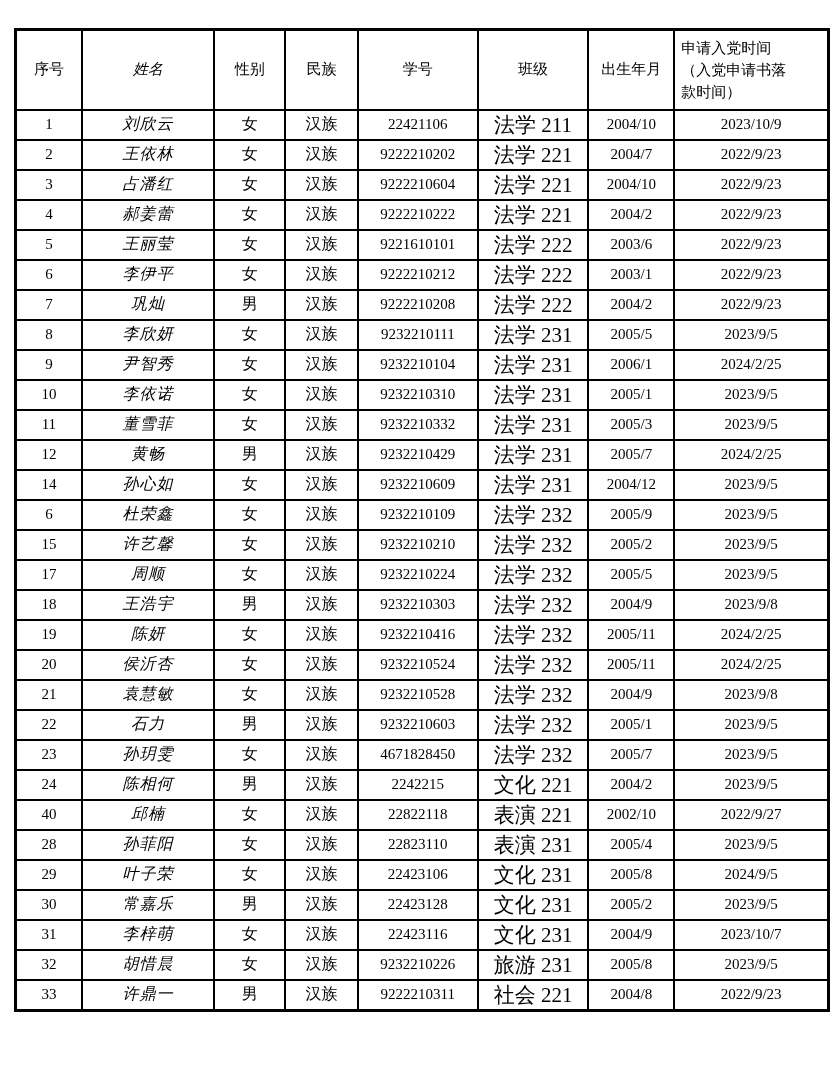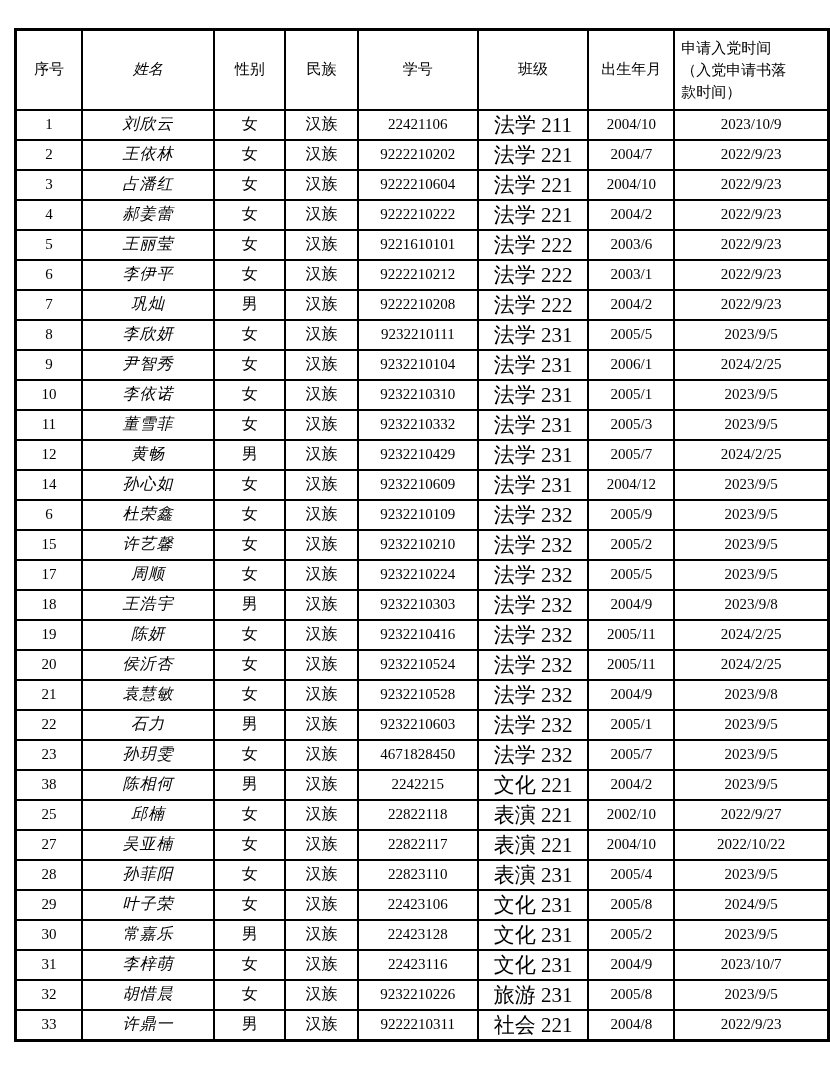--- a/index.html
+++ b/index.html
@@ -294,48 +294,38 @@
           <td class="c0">23</td>
           <td class="c1">孙玥雯</td>
           <td class="c2">女</td>
           <td class="c3">汉族</td>
           <td class="c4">4671828450</td>
           <td class="c5">法学 232</td>
           <td class="c6">2005/7</td>
           <td class="c7">2023/9/5</td>
         </tr>
         <tr>
-          <td class="c0">38</td>
+          <td class="c0">24</td>
           <td class="c1">陈相何</td>
           <td class="c2">男</td>
           <td class="c3">汉族</td>
           <td class="c4">2242215</td>
           <td class="c5">文化 221</td>
           <td class="c6">2004/2</td>
           <td class="c7">2023/9/5</td>
         </tr>
         <tr>
-          <td class="c0">25</td>
+          <td class="c0">40</td>
           <td class="c1">邱楠</td>
           <td class="c2">女</td>
           <td class="c3">汉族</td>
           <td class="c4">22822118</td>
           <td class="c5">表演 221</td>
           <td class="c6">2002/10</td>
           <td class="c7">2022/9/27</td>
-        </tr>
-        <tr>
-          <td class="c0">27</td>
-          <td class="c1">吴亚楠</td>
-          <td class="c2">女</td>
-          <td class="c3">汉族</td>
-          <td class="c4">22822117</td>
-          <td class="c5">表演 221</td>
-          <td class="c6">2004/10</td>
-          <td class="c7">2022/10/22</td>
         </tr>
         <tr>
           <td class="c0">28</td>
           <td class="c1">孙菲阳</td>
           <td class="c2">女</td>
           <td class="c3">汉族</td>
           <td class="c4">22823110</td>
           <td class="c5">表演 231</td>
           <td class="c6">2005/4</td>
           <td class="c7">2023/9/5</td>

